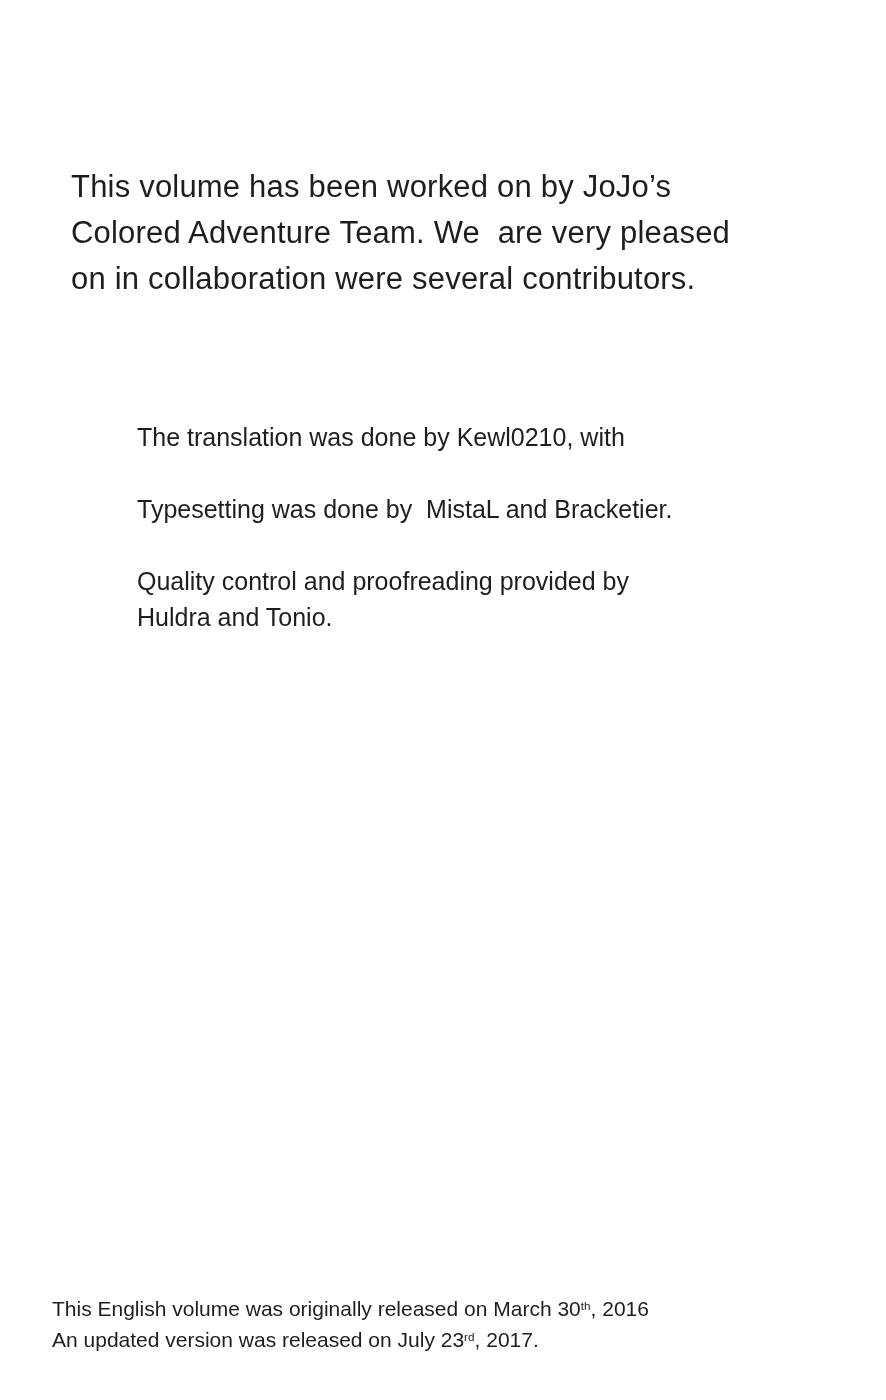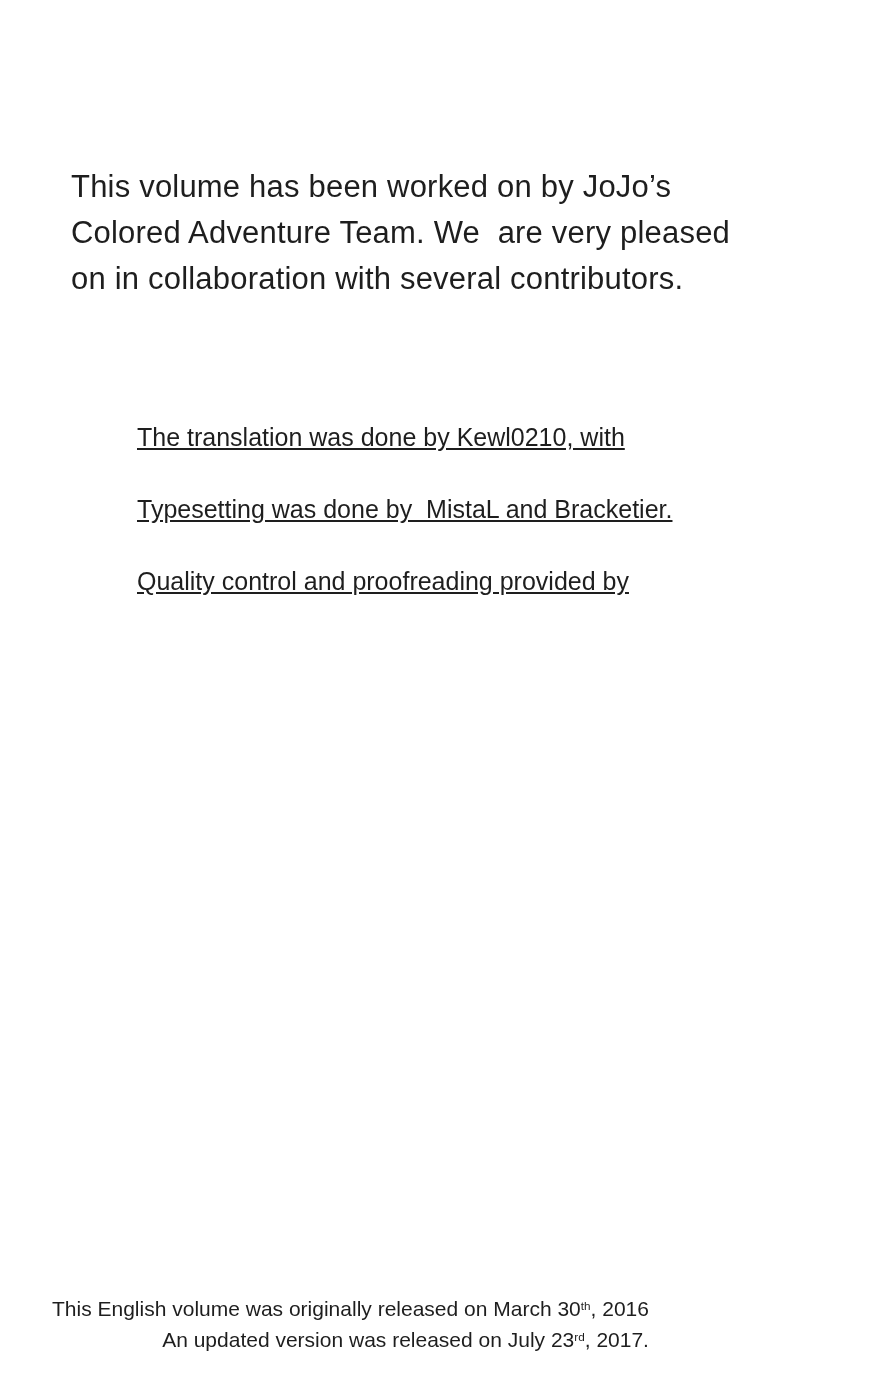--- a/index.html
+++ b/index.html
@@ -30,60 +30,59 @@
   .credits {
     position: absolute;
     left: 137px;
     top: 419px;
     font-size: 25px;
     line-height: 36px;
   }
   .credit {
     margin: 0 4px 36px 0;
     padding: 0;
-    text-decoration: underline;
   }
   .footer {
     position: absolute;
     left: 52px;
     top: 1293px;
     font-size: 21px;
     line-height: 31px;
-    text-align: right;
   }
   .footer sup {
     font-size: 0.56em;
     line-height: 0;
     vertical-align: baseline;
     position: relative;
     top: -0.55em;
   }
 </style>
 </head>
 <body>
 
 <div class="page">
 
   <div class="intro">
     <div class="line">This volume has been worked on by JoJo’s</div>
     <div class="line">Colored Adventure Team. We  are very pleased</div>
-    <div class="line">on in collaboration with several contributors.</div>
+    <div class="line">on in collaboration were several contributors.</div>
   </div>
 
   <div class="credits">
     <div class="credit">
       <div class="line">The translation was done by Kewl0210, with</div>
     </div>
     <div class="credit">
     </div>
     <div class="credit">
       <div class="line">Typesetting was done by  MistaL and Bracketier.</div>
     </div>
     <div class="credit">
       <div class="line">Quality control and proofreading provided by</div>
+      <div class="line">Huldra and Tonio.</div>
     </div>
   </div>
 
   <div class="footer">
     <div class="line"><span>This English volume was originally released on March 30</span><sup>th</sup><span>, 2016</span></div>
     <div class="line"><span>An updated version was released on July 23</span><sup>rd</sup><span>, 2017.</span></div>
   </div>
 
 </div>
 

